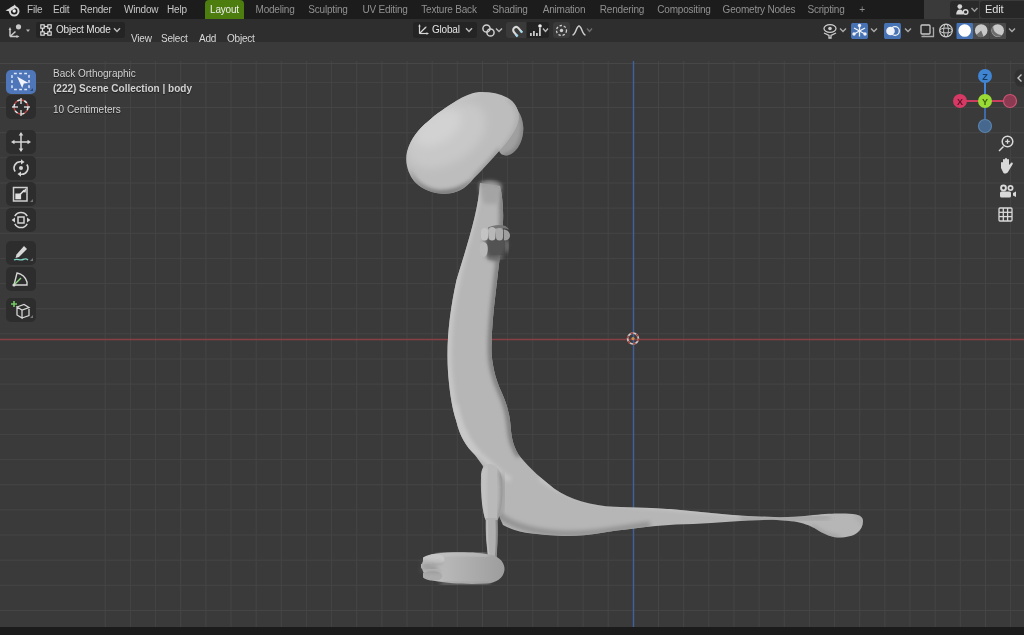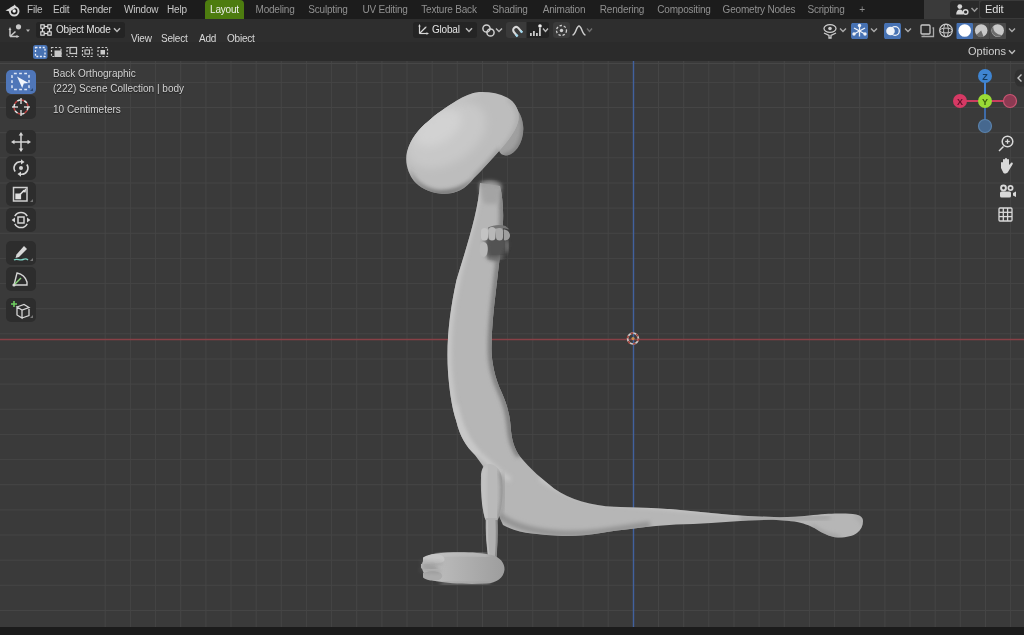--- a/index.html
+++ b/index.html
@@ -324,21 +324,21 @@
       </g>
     </g>
 
     <path d="M 1024,69.5 L 1020,69.5 C 1016.5,69.5 1014.5,73 1014.5,78 C 1014.5,83 1016.5,86.5 1020,86.5 L 1024,86.5 Z" fill="#313131"></path>
     <path d="M 1021.5,74.5 L 1018,78 L 1021.5,81.5" stroke="#c4c4c4" stroke-width="1.4" fill="none"></path>
   </g>
 
 </svg>
 
 <div class="vtext" style="left:53px; top:68px;">Back Orthographic</div>
-<div class="vtext" style="left:53px; top:82.5px;">(222) Scene Collection | body</div>
+<div class="vtext" style="left:53px; top:82.5px;font-weight:bold;">(222) Scene Collection | body</div>
 <div class="vtext" style="left:53px; top:104px;">10 Centimeters</div>
 
 <div id="toolbar">
 
   <div class="tbtn active" style="top:70px">
     <svg width="24" height="22" viewBox="0 0 24 22">
       <rect x="3" y="2.5" width="17" height="16" rx="2" fill="none" stroke="#dde6f5" stroke-width="1.5" stroke-dasharray="2.8 2.3"></rect>
       <path d="M 8,5.5 L 13.2,17 L 14.8,12.5 L 19.5,11.9 Z" fill="#f2f6fc"></path>
       <path d="M 21,20 L 24,20 L 24,17 Z" fill="#2c4a76"></path>
     </svg>
@@ -576,36 +576,16 @@
     <circle cx="161.2" cy="7.5" r="6.3" fill="#c9c9c9"></circle>
     <path d="M 161.2,7.5 L 163.5,13.4 A 6.3,6.3 0 0 1 156.2,12 Z" fill="#6d6d6d"></path>
 
     <rect x="169.5" y="-0.5" width="16.5" height="17" rx="2" fill="#4a4a4a"></rect>
     <circle cx="177.7" cy="7.5" r="6.3" fill="#c9c9c9"></circle>
     <path d="M 173.3,3 A 6.3,6.3 0 0 0 182.2,11.9 A 8,8 0 0 1 173.3,3 Z" fill="#6d6d6d"></path>
     <path d="M 189,5.5 L 192,8.5 L 195,5.5" stroke="#aaa" stroke-width="1.4" fill="none"></path>
   </svg>
 </div>
 
-<div id="tools">
-  <svg class="abs" style="left:33px;top:2.5px" width="78" height="14" viewBox="0 0 78 14">
-    <rect x="0" y="0" width="14.5" height="14" rx="2.5" fill="#4772b3"></rect>
-    <rect x="2.5" y="2.5" width="9.5" height="9" fill="none" stroke="#e8eefb" stroke-width="1.3" stroke-dasharray="2 1.6"></rect>
-    <g fill="#c9c9c9">
-      <rect x="18.5" y="2.5" width="9.5" height="9" fill="none" stroke="#c9c9c9" stroke-width="1.2" stroke-dasharray="2 1.6"></rect>
-      <rect x="21.5" y="5.5" width="7" height="6.5"></rect>
-      <rect x="34" y="2.5" width="9.5" height="9" fill="none" stroke="#c9c9c9" stroke-width="1.2" stroke-dasharray="2 1.6"></rect>
-      <rect x="37" y="2.5" width="6.5" height="6" fill="#2b2b2b" stroke="#c9c9c9" stroke-width="1.2"></rect>
-      <rect x="49.5" y="2.5" width="9.5" height="9" fill="none" stroke="#c9c9c9" stroke-width="1.2" stroke-dasharray="2 1.6"></rect>
-      <rect x="52" y="5" width="4.5" height="4" fill="#2b2b2b" stroke="#c9c9c9" stroke-width="1.1"></rect>
-      <rect x="65" y="2.5" width="9.5" height="9" fill="none" stroke="#c9c9c9" stroke-width="1.2" stroke-dasharray="2 1.6"></rect>
-      <rect x="67.5" y="5" width="4.5" height="4.5"></rect>
-    </g>
-  </svg>
-  <span style="position:absolute;left:968px;top:0;height:19px;line-height:19px;color:#cfcfcf;font-size:11px">Options</span>
-  <svg class="abs" style="left:1008px;top:7px" width="8" height="6" viewBox="0 0 8 6">
-        <path d="M 1,1.2 L 4,4.5 L 7,1.2" stroke="#bbb" stroke-width="1.4" fill="none"></path>
-      </svg>
+
+<div id="status"></div>
+
 </div>
 
-<div id="status"></div>
-
-</div>
-
 </body></html>

